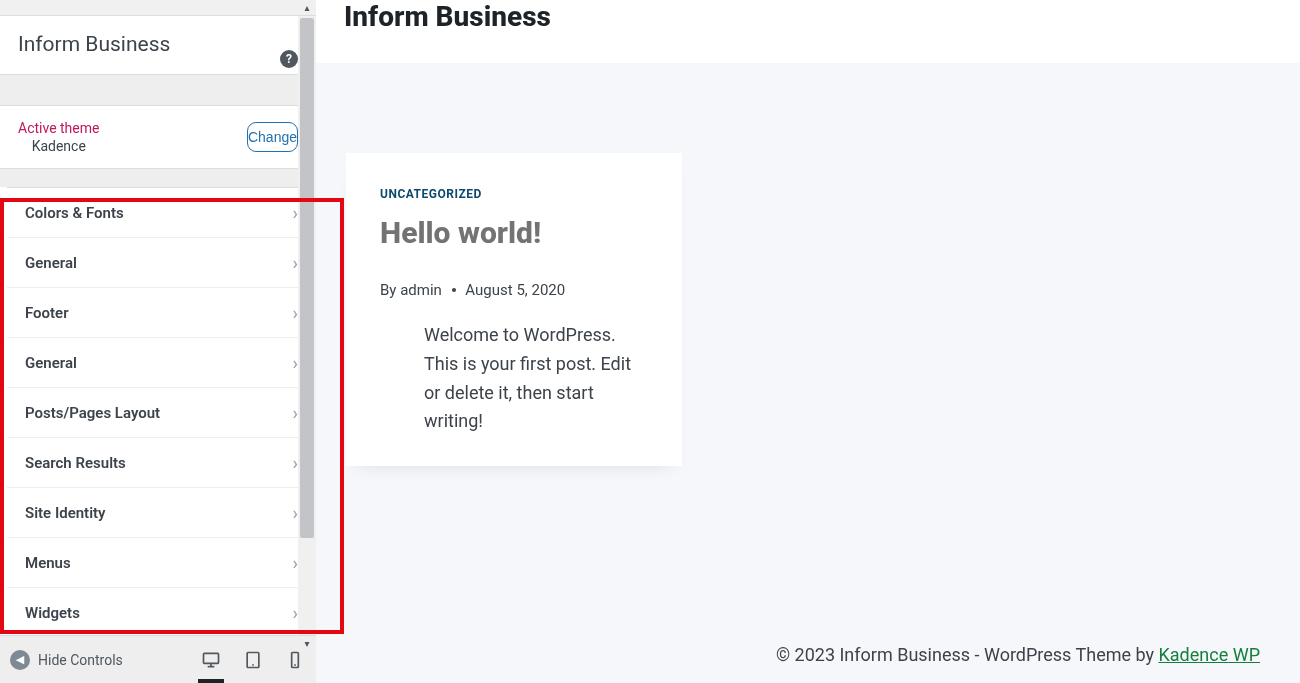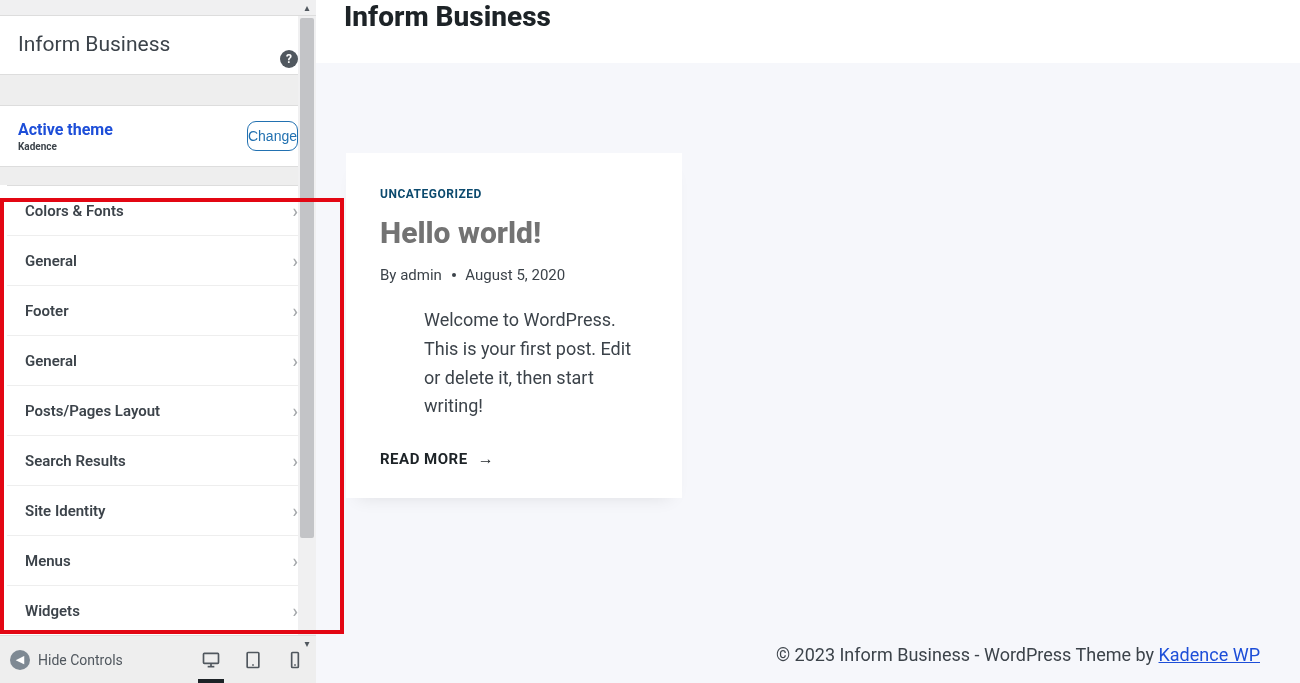--- a/index.html
+++ b/index.html
@@ -13,22 +13,22 @@
 .sidebar-scroll { flex: 1; overflow: hidden; position: relative; }
 
 .customizing-block { background: #fff; padding: 14px 18px 18px; border-bottom: 1px solid #ddd; position: relative; }
 .customizing-label { font-size: 14px; color: #50575e; }
 .customizing-title { font-size: 21px; font-weight: 400; color: #3c434a; margin-top: 2px; }
 .help-icon { position: absolute; right: 18px; top: 34px; width: 18px; height: 18px; border-radius: 50%; background: #50575e; color: #fff; font-size: 12px; font-weight: bold; text-align: center; line-height: 18px; cursor: pointer; }
 
 .gap-block { height: 30px; background: #eee; }
 
 .active-theme-block { background: #fff; padding: 14px 18px; border-top: 1px solid #ddd; border-bottom: 1px solid #ddd; display: flex; justify-content: space-between; align-items: center; }
-.active-theme-text .at-label { font-size: 16px; color: #1d4ed8; font-weight: bold; }
-.active-theme-text .at-name { font-size: 10px; font-weight: 700; color: #3c434a; margin-top: 2px; }
+.active-theme-text .at-label { font-size: 14px; color: #be185d; }
+.active-theme-text .at-name { font-size: 14px; font-weight: 400; color: #3c434a; margin-top: 2px; text-align: center; }
 .change-btn { border: 1px solid #2271b1; color: #2271b1; background: #fff; padding: 6px 0; font-size: 14px; border-radius: 9px; cursor: pointer; }
 
 .section-gap { height: 18px; background: #eee; }
 
 .menu-list { background: #fff; }
 .menu-item { display: flex; align-items: center; justify-content: space-between; padding: 14px 18px; border-bottom: 1px solid #eee; font-size: 15px; font-weight: 600; color: #3c434a; cursor: pointer; margin-left: 7px; }
 .menu-item:first-child { border-top: 1px solid #ddd; }
 .chev { color: #a7aaad; font-size: 18px; user-select: none; }
 
 .red-box { position: absolute; left: 0; top: 198px; width: 344px; height: 436px; border: 4px solid #e30613; pointer-events: none; z-index: 5; }
@@ -50,28 +50,28 @@
 .device-icon svg { width: 20px; height: 20px; fill: none; stroke: #50575e; stroke-width: 2; }
 
 
 .preview { flex: 1; height: 100%; background: #fff; display: flex; flex-direction: column; }
 .preview-header { padding: 0 0 30px 0; }
 .preview-title { font-size: 28px; font-weight: 800; color: #1d2327; margin-left: 28px; margin-top: 0; }
 .preview-body { flex: 1; background: #f6f7fb; padding: 90px 30px 30px; position: relative; }
 .post-card { width: 336px; background: #fff; padding: 34px 34px 30px; box-shadow: 0 10px 18px -12px rgba(0,0,0,0.12); }
 .cat { font-size: 12px; font-weight: 700; letter-spacing: 0.5px; color: #0c4a6e; }
 .post-title { font-size: 30px; font-weight: 800; color: #737373; margin-top: 14px; }
-.meta { font-size: 15px; color: #3c434a; margin-top: 16px; }
+.meta { font-size: 15px; color: #3c434a; margin-top: 31px; }
 .meta-dot { display:inline-block; width:4px; height:4px; background:#3c434a; border-radius:50%; vertical-align: middle; margin: 0 6px 2px; }
 .excerpt { font-size: 18px; color: #3c434a; line-height: 1.6; margin-top: 22px; margin-left: 44px; }
 .readmore { font-size: 15px; font-weight: 700; letter-spacing: 0.5px; color: #1d2327; margin-top: 28px; display:flex; align-items:center; gap:10px; cursor:pointer; }
 .readmore-arrow { font-size: 16px; }
 
 .site-footer { position: absolute; right: 40px; bottom: 18px; font-size: 18px; color: #3c434a; }
-.site-footer a { color: #1d4ed8; text-decoration: underline; }
+.site-footer a { color: #15803d; text-decoration: underline; }
 </style>
 </head>
 <body>
 
 <div class="layout">
   <div class="sidebar">
     <div class="sidebar-top-strip"></div>
 
     <div class="sidebar-scroll">
       <div class="customizing-block">
@@ -174,24 +174,20 @@
     <div class="preview-body">
       <div class="post-card">
         <div class="cat">UNCATEGORIZED</div>
         <h2 class="post-title">Hello world!</h2>
         <div class="meta">
           <span>By admin</span>
           <span class="meta-dot"></span>
           <span>August 5, 2020</span>
         </div>
         <p class="excerpt">Welcome to WordPress. This is your first post. Edit or delete it, then start writing!</p>
-        <div class="readmore">
-          <span>READ MORE</span>
-          <span class="readmore-arrow">→</span>
-        </div>
       </div>
 
       <div class="site-footer">
         <span>© 2023 Inform Business - WordPress Theme by </span><a href="#">Kadence WP</a>
       </div>
     </div>
   </div>
 </div>
 
 <div class="red-box"></div>

